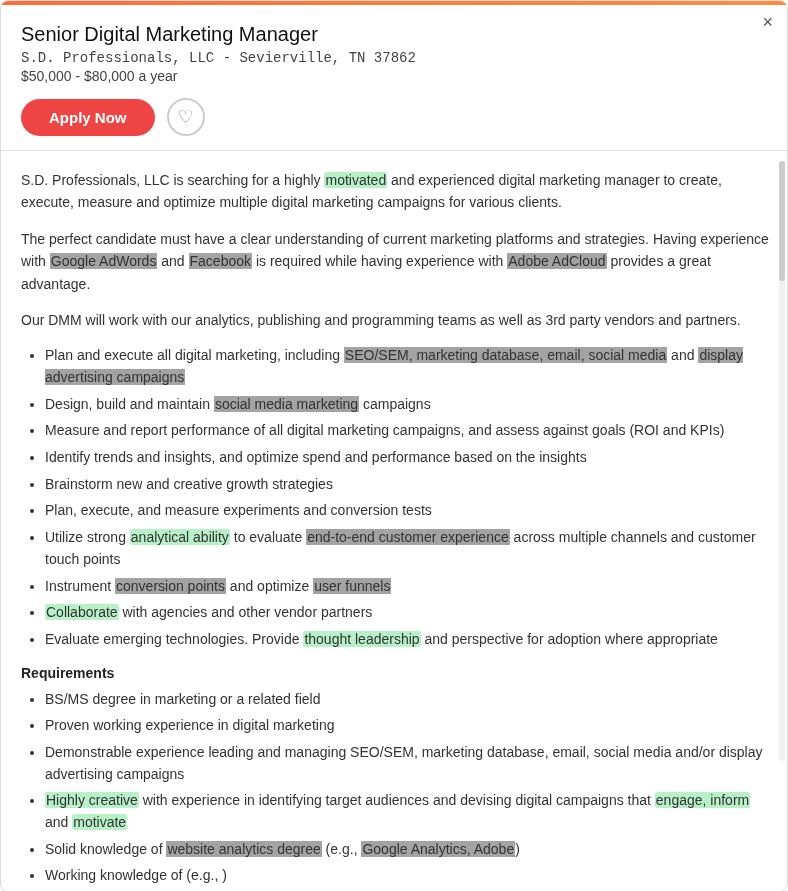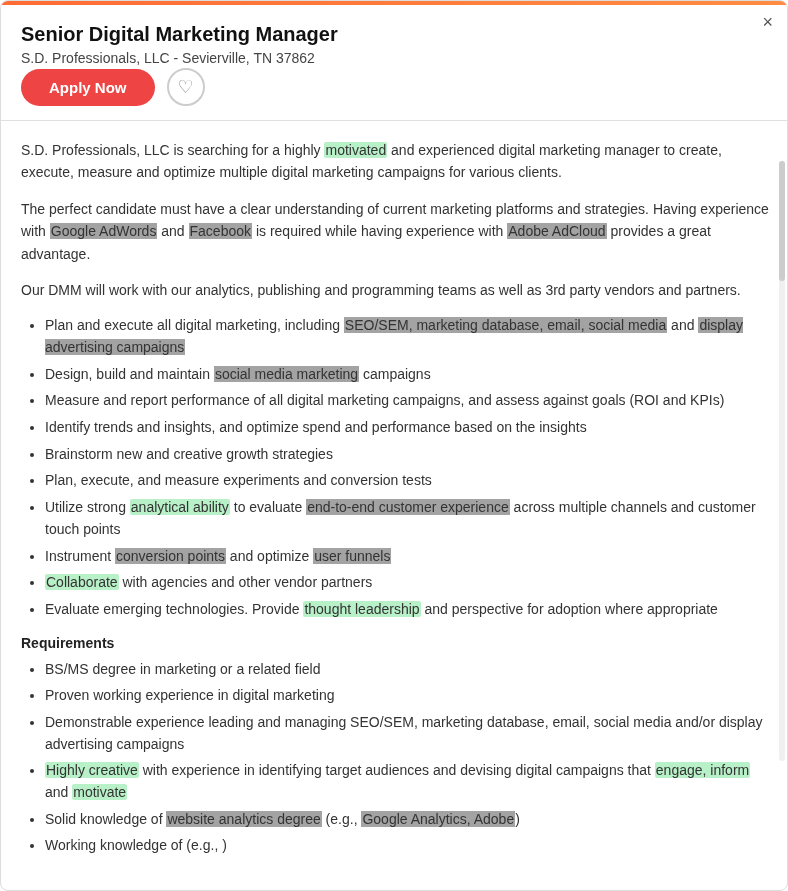--- a/index.html
+++ b/index.html
@@ -36,28 +36,29 @@
       right: 14px;
       font-size: 18px;
       cursor: pointer;
       color: #555;
       background: none;
       border: none;
       line-height: 1;
     }
     .job-title {
       font-size: 20px;
-      font-weight: bold;
+      font-weight: normal;
       color: #111;
       margin-bottom: 4px;
     }
     .company-info {
       font-size: 14px;
       color: #444;
       margin-bottom: 2px;
+      font-family: Liberation Mono, monospace;
     }
     .salary {
       font-size: 14px;
       color: #444;
       margin-bottom: 14px;
     }
     .actions {
       display: flex;
       align-items: center;
       gap: 12px;
@@ -143,20 +144,21 @@
 <body>
 
 <div class="modal">
   <div class="top-bar"></div>
 
   <div class="header">
     <button class="close-btn">×</button>
 
     <div class="job-title">Senior Digital Marketing Manager</div>
     <div class="company-info">S.D. Professionals, LLC - Sevierville, TN 37862</div>
+    <div class="salary">$50,000 - $80,000 a year</div>
 
     <div class="actions">
       <button class="apply-btn">Apply Now</button>
       <button class="heart-btn">
         <span>♡</span>
       </button>
     </div>
   </div>
 
   <div class="content">

